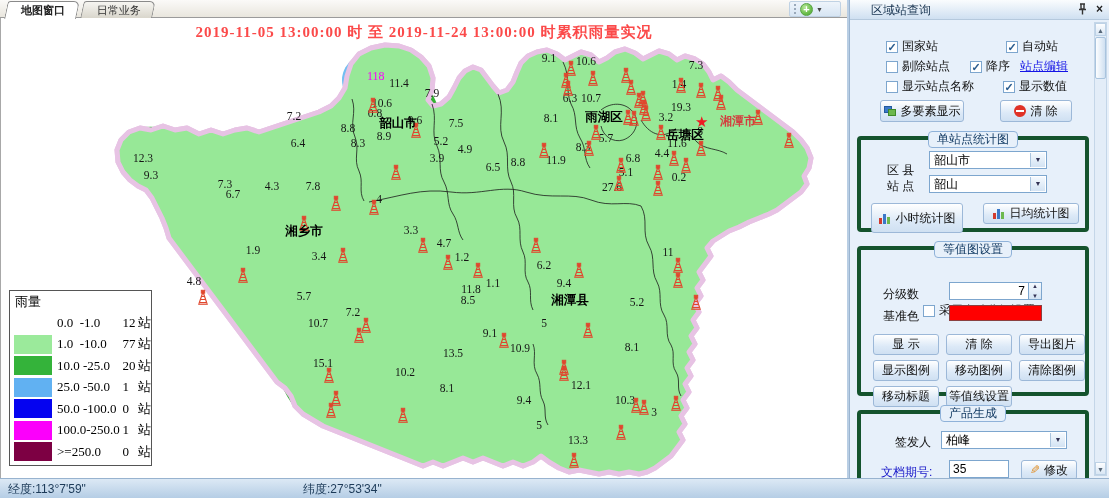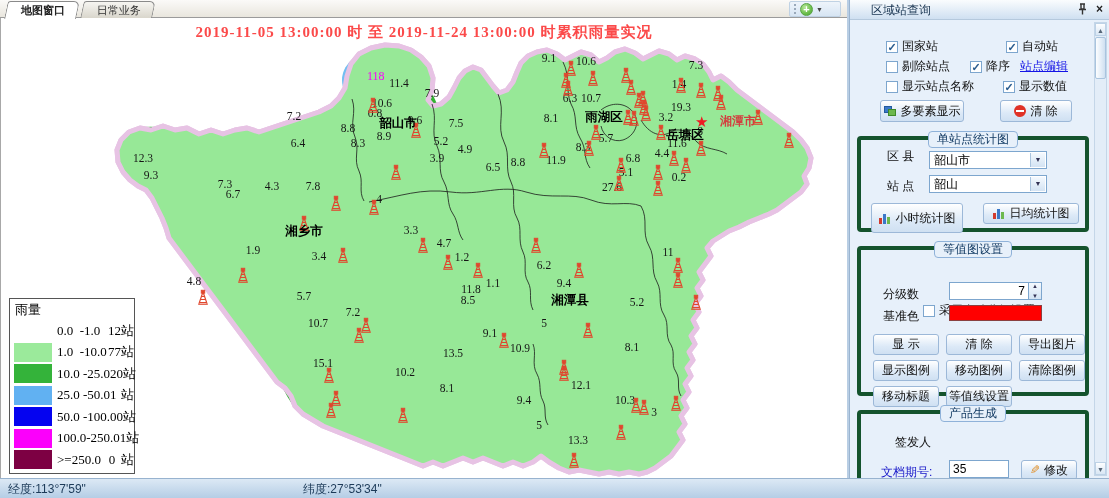--- a/index.html
+++ b/index.html
@@ -31,21 +31,21 @@
 
   
   #map-panel { position:absolute; left:0; top:18px; width:847px; height:460px;
     background:#fff; border-left:1px solid #a8a8a8; overflow:hidden; }
   #map-title { position:absolute; left:0; top:5px; width:100%; text-align:center;
     font-family:"Liberation Serif", serif; font-size:15px; font-weight:bold;
     color:#fb4a4a; letter-spacing:1px; }
   #mapsvg { position:absolute; left:0; top:0; }
 
   
-  #legend { position:absolute; left:8px; top:280px; width:126px; height:176px;
+  #legend { position:absolute; left:8px; top:272px; width:143px; height:176px;
     background:#fff; border:1px solid #555; font-family:"Liberation Serif", serif;
     font-size:13px; color:#000; padding:2px 0 0 4px; }
   #legend .lg-title { font-size:13px; margin:0 0 1px 1px; }
   .lg-row { display:flex; align-items:center; height:21.5px; }
   .lg-swatch { width:38px; height:19px; margin-right:5px; flex:none; }
   .lg-range { width:72px; white-space:pre; }
   .lg-count { width:17px; }
   .lg-unit { }
 
   
@@ -444,21 +444,21 @@
         </span>
         <span>多要素显示</span>
       </div>
       <div class="xbtn" style="left:150px;top:80px;width:72px;height:22px;">
         <span class="clear-ic"></span>
         <span>清 除</span>
       </div>
 
       <div class="group" style="top:116px;height:96px;">
         <div class="gtitle">单站点统计图</div>
-        <span class="glabel" style="left:26px;top:8px;">区 县</span>
+        <span class="glabel" style="left:26px;top:22px;">区 县</span>
         <div class="select" style="left:68px;top:11px;width:118px;">
           <span>韶山市</span>
           <span class="arr">▼</span>
         </div>
         <span class="glabel" style="left:26px;top:38px;">站 点</span>
         <div class="select" style="left:68px;top:35px;width:118px;">
           <span>韶山</span>
           <span class="arr">▼</span>
         </div>
         <div class="xbtn" style="left:10px;top:63px;width:92px;height:30px;">
@@ -498,20 +498,24 @@
             <div class="xbtn">移动图例</div>
             <div class="xbtn">清除图例</div>
             <div class="xbtn">移动标题</div>
             <div class="xbtn">等值线设置</div>
           </div>
       </div>
 
       <div class="group" style="top:390px;height:100px;">
         <div class="gtitle">产品生成</div>
         <span class="glabel" style="left:34px;top:20px;">签发人</span>
+        <div class="select" style="left:80px;top:17px;width:126px;">
+          <span>柏峰</span>
+          <span class="arr">▼</span>
+        </div>
         <span class="glabel blue" style="left:20px;top:50px;">文档期号:</span>
         <input class="tinput" style="left: 88px; top: 46px; width: 60px;" value="35">
         <div class="xbtn" style="left:160px;top:46px;width:56px;height:20px;">
           <span class="pencil-ic">✎</span>
           <span>修改</span>
         </div>
 
       </div>
     </div>
 

